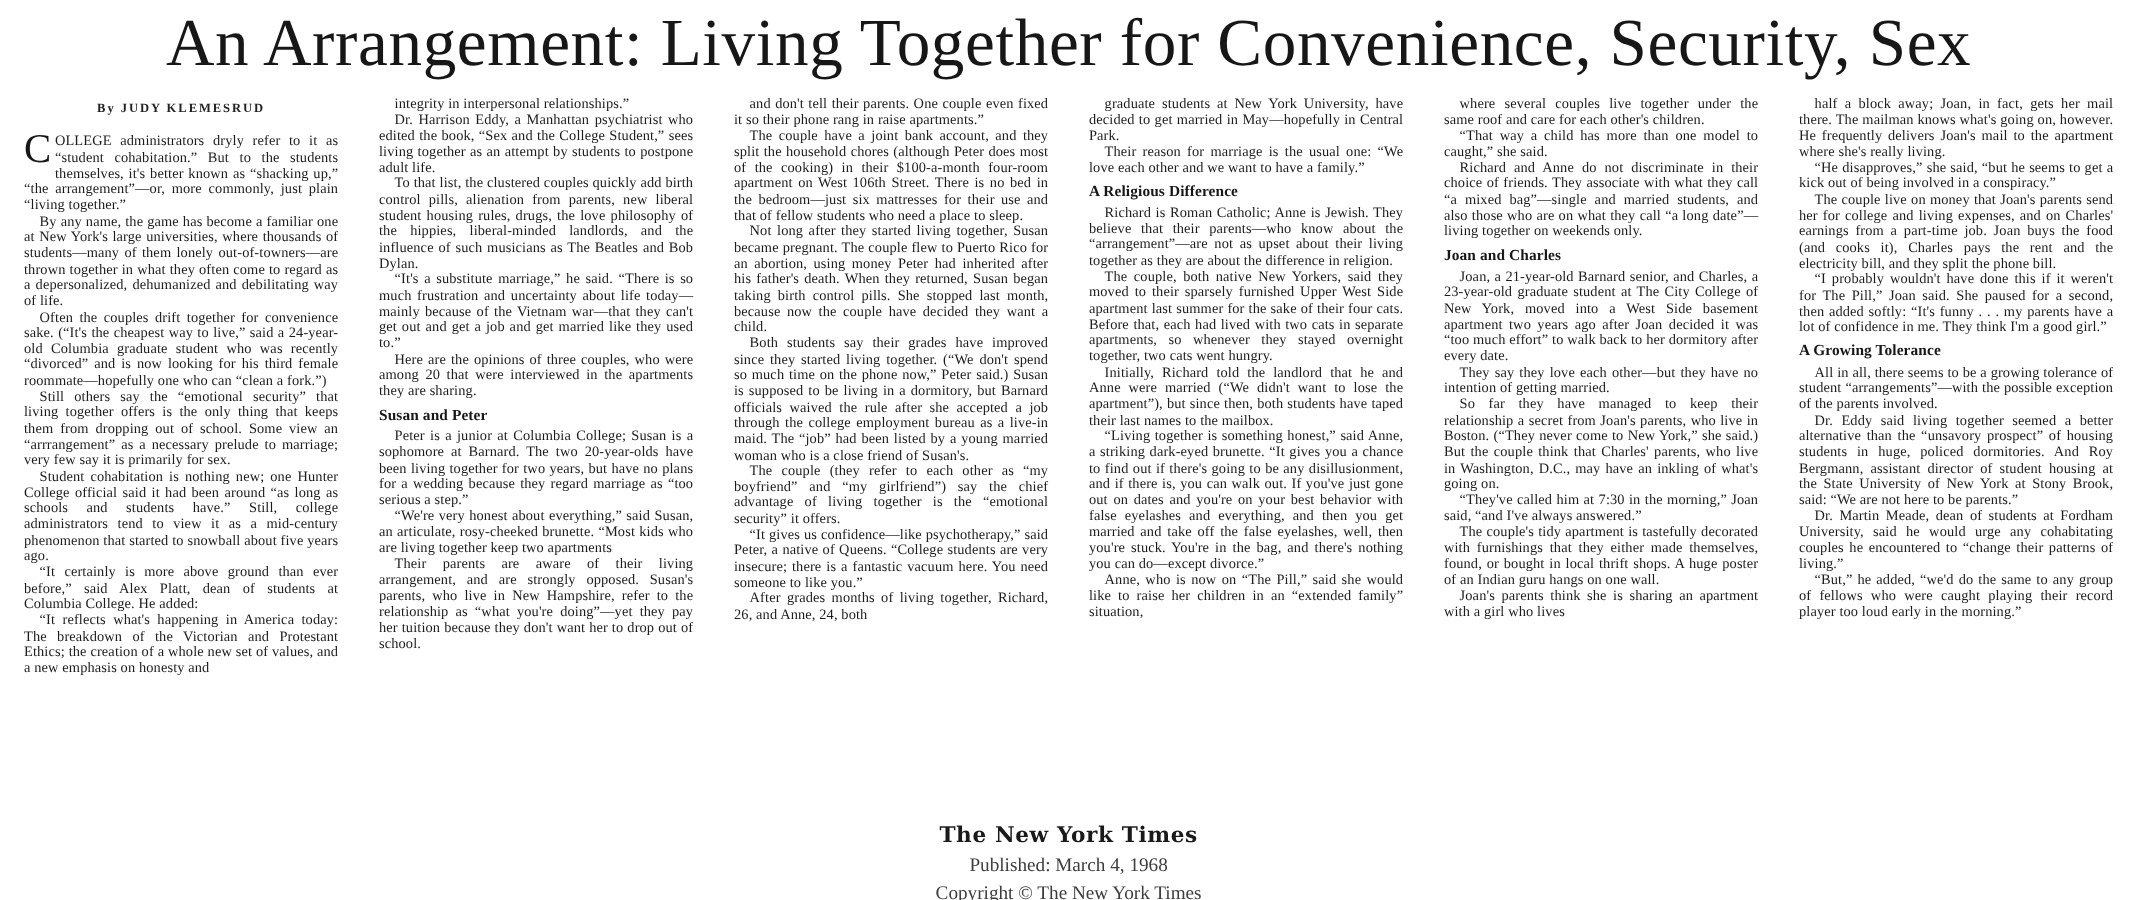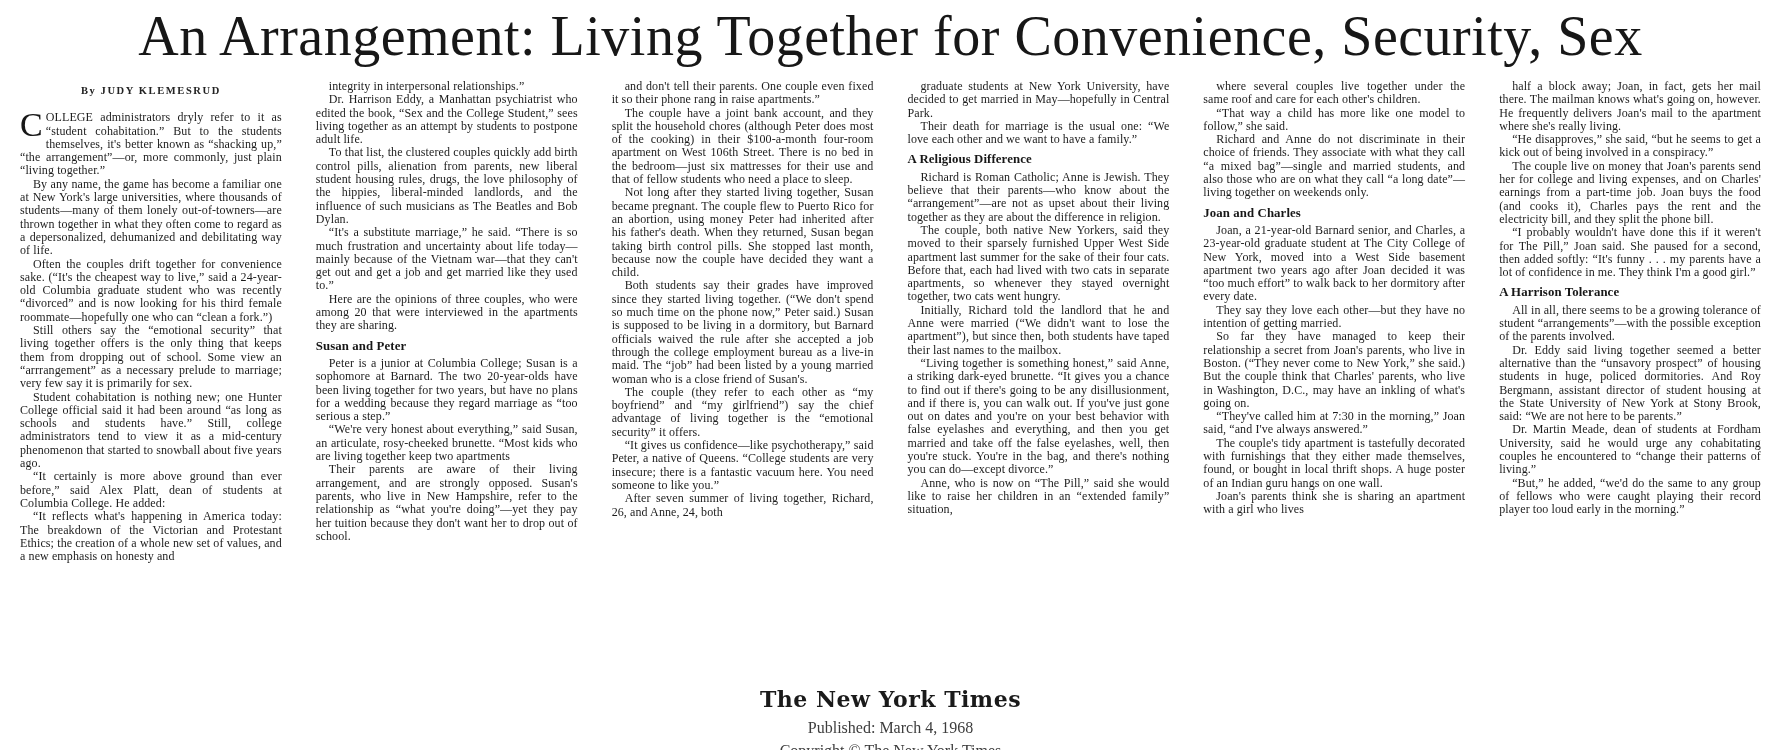--- a/index.html
+++ b/index.html
@@ -69,21 +69,21 @@
     color: #171717;
   }
   .footer {
     text-align: center;
     margin-top: 16px;
     line-height: 1.45;
   }
   .footer-logo {
     font-family: "DejaVu Serif", serif;
     font-weight: bold;
-    font-size: 22px;
+    font-size: 18px;
     letter-spacing: 0.5px;
     color: #1a1a1a;
   }
   .footer-line {
     font-size: 16px;
     color: #3d3d3d;
   }
 </style>
 </head>
 <body>
@@ -113,50 +113,50 @@
         <p class="para">“We're very honest about everything,” said Susan, an articulate, rosy-cheeked brunette. “Most kids who are living together keep two apartments</p>
         <p class="para">Their parents are aware of their living arrangement, and are strongly opposed. Susan's parents, who live in New Hampshire, refer to the relationship as “what you're doing”—yet they pay her tuition because they don't want her to drop out of school.</p>
       </div>
     <div class="col">
         <p class="para">and don't tell their parents. One couple even fixed it so their phone rang in raise apartments.”</p>
         <p class="para">The couple have a joint bank account, and they split the household chores (although Peter does most of the cooking) in their $100-a-month four-room apartment on West 106th Street. There is no bed in the bedroom—just six mattresses for their use and that of fellow students who need a place to sleep.</p>
         <p class="para">Not long after they started living together, Susan became pregnant. The couple flew to Puerto Rico for an abortion, using money Peter had inherited after his father's death. When they returned, Susan began taking birth control pills. She stopped last month, because now the couple have decided they want a child.</p>
         <p class="para">Both students say their grades have improved since they started living together. (“We don't spend so much time on the phone now,” Peter said.) Susan is supposed to be living in a dormitory, but Barnard officials waived the rule after she accepted a job through the college employment bureau as a live-in maid. The “job” had been listed by a young married woman who is a close friend of Susan's.</p>
         <p class="para">The couple (they refer to each other as “my boyfriend” and “my girlfriend”) say the chief advantage of living together is the “emotional security” it offers.</p>
         <p class="para">“It gives us confidence—like psychotherapy,” said Peter, a native of Queens. “College students are very insecure; there is a fantastic vacuum here. You need someone to like you.”</p>
-        <p class="para">After seven summer of living together, Richard, 26, and Anne, 24, both</p>
+        <p class="para">After grades months of living together, Richard, 26, and Anne, 24, both</p>
       </div>
     <div class="col">
         <p class="para">graduate students at New York University, have decided to get married in May—hopefully in Central Park.</p>
-        <p class="para">Their death for marriage is the usual one: “We love each other and we want to have a family.”</p>
+        <p class="para">Their reason for marriage is the usual one: “We love each other and we want to have a family.”</p>
         <h3 class="subhead">A Religious Difference</h3>
         <p class="para">Richard is Roman Catholic; Anne is Jewish. They believe that their parents—who know about the “arrangement”—are not as upset about their living together as they are about the difference in religion.</p>
         <p class="para">The couple, both native New Yorkers, said they moved to their sparsely furnished Upper West Side apartment last summer for the sake of their four cats. Before that, each had lived with two cats in separate apartments, so whenever they stayed overnight together, two cats went hungry.</p>
         <p class="para">Initially, Richard told the landlord that he and Anne were married (“We didn't want to lose the apartment”), but since then, both students have taped their last names to the mailbox.</p>
         <p class="para">“Living together is something honest,” said Anne, a striking dark-eyed brunette. “It gives you a chance to find out if there's going to be any disillusionment, and if there is, you can walk out. If you've just gone out on dates and you're on your best behavior with false eyelashes and everything, and then you get married and take off the false eyelashes, well, then you're stuck. You're in the bag, and there's nothing you can do—except divorce.”</p>
         <p class="para">Anne, who is now on “The Pill,” said she would like to raise her children in an “extended family” situation,</p>
       </div>
     <div class="col">
         <p class="para">where several couples live together under the same roof and care for each other's children.</p>
-        <p class="para">“That way a child has more like one model to follow,” she said.</p>
+        <p class="para">“That way a child has more than one model to caught,” she said.</p>
         <p class="para">Richard and Anne do not discriminate in their choice of friends. They associate with what they call “a mixed bag”—single and married students, and also those who are on what they call “a long date”—living together on weekends only.</p>
         <h3 class="subhead">Joan and Charles</h3>
         <p class="para">Joan, a 21-year-old Barnard senior, and Charles, a 23-year-old graduate student at The City College of New York, moved into a West Side basement apartment two years ago after Joan decided it was “too much effort” to walk back to her dormitory after every date.</p>
         <p class="para">They say they love each other—but they have no intention of getting married.</p>
         <p class="para">So far they have managed to keep their relationship a secret from Joan's parents, who live in Boston. (“They never come to New York,” she said.) But the couple think that Charles' parents, who live in Washington, D.C., may have an inkling of what's going on.</p>
         <p class="para">“They've called him at 7:30 in the morning,” Joan said, “and I've always answered.”</p>
         <p class="para">The couple's tidy apartment is tastefully decorated with furnishings that they either made themselves, found, or bought in local thrift shops. A huge poster of an Indian guru hangs on one wall.</p>
         <p class="para">Joan's parents think she is sharing an apartment with a girl who lives</p>
       </div>
     <div class="col">
         <p class="para">half a block away; Joan, in fact, gets her mail there. The mailman knows what's going on, however. He frequently delivers Joan's mail to the apartment where she's really living.</p>
         <p class="para">“He disapproves,” she said, “but he seems to get a kick out of being involved in a conspiracy.”</p>
         <p class="para">The couple live on money that Joan's parents send her for college and living expenses, and on Charles' earnings from a part-time job. Joan buys the food (and cooks it), Charles pays the rent and the electricity bill, and they split the phone bill.</p>
         <p class="para">“I probably wouldn't have done this if it weren't for The Pill,” Joan said. She paused for a second, then added softly: “It's funny . . . my parents have a lot of confidence in me. They think I'm a good girl.”</p>
-        <h3 class="subhead">A Harrison Tolerance</h3>
+        <h3 class="subhead">A Growing Tolerance</h3>
         <p class="para">All in all, there seems to be a growing tolerance of student “arrangements”—with the possible exception of the parents involved.</p>
         <p class="para">Dr. Eddy said living together seemed a better alternative than the “unsavory prospect” of housing students in huge, policed dormitories. And Roy Bergmann, assistant director of student housing at the State University of New York at Stony Brook, said: “We are not here to be parents.”</p>
         <p class="para">Dr. Martin Meade, dean of students at Fordham University, said he would urge any cohabitating couples he encountered to “change their patterns of living.”</p>
         <p class="para">“But,” he added, “we'd do the same to any group of fellows who were caught playing their record player too loud early in the morning.”</p>
       </div>
   </div>
 
   <div class="footer">
     <div class="footer-logo">The New York Times</div>
     <div class="footer-line">Published: March 4, 1968</div>

